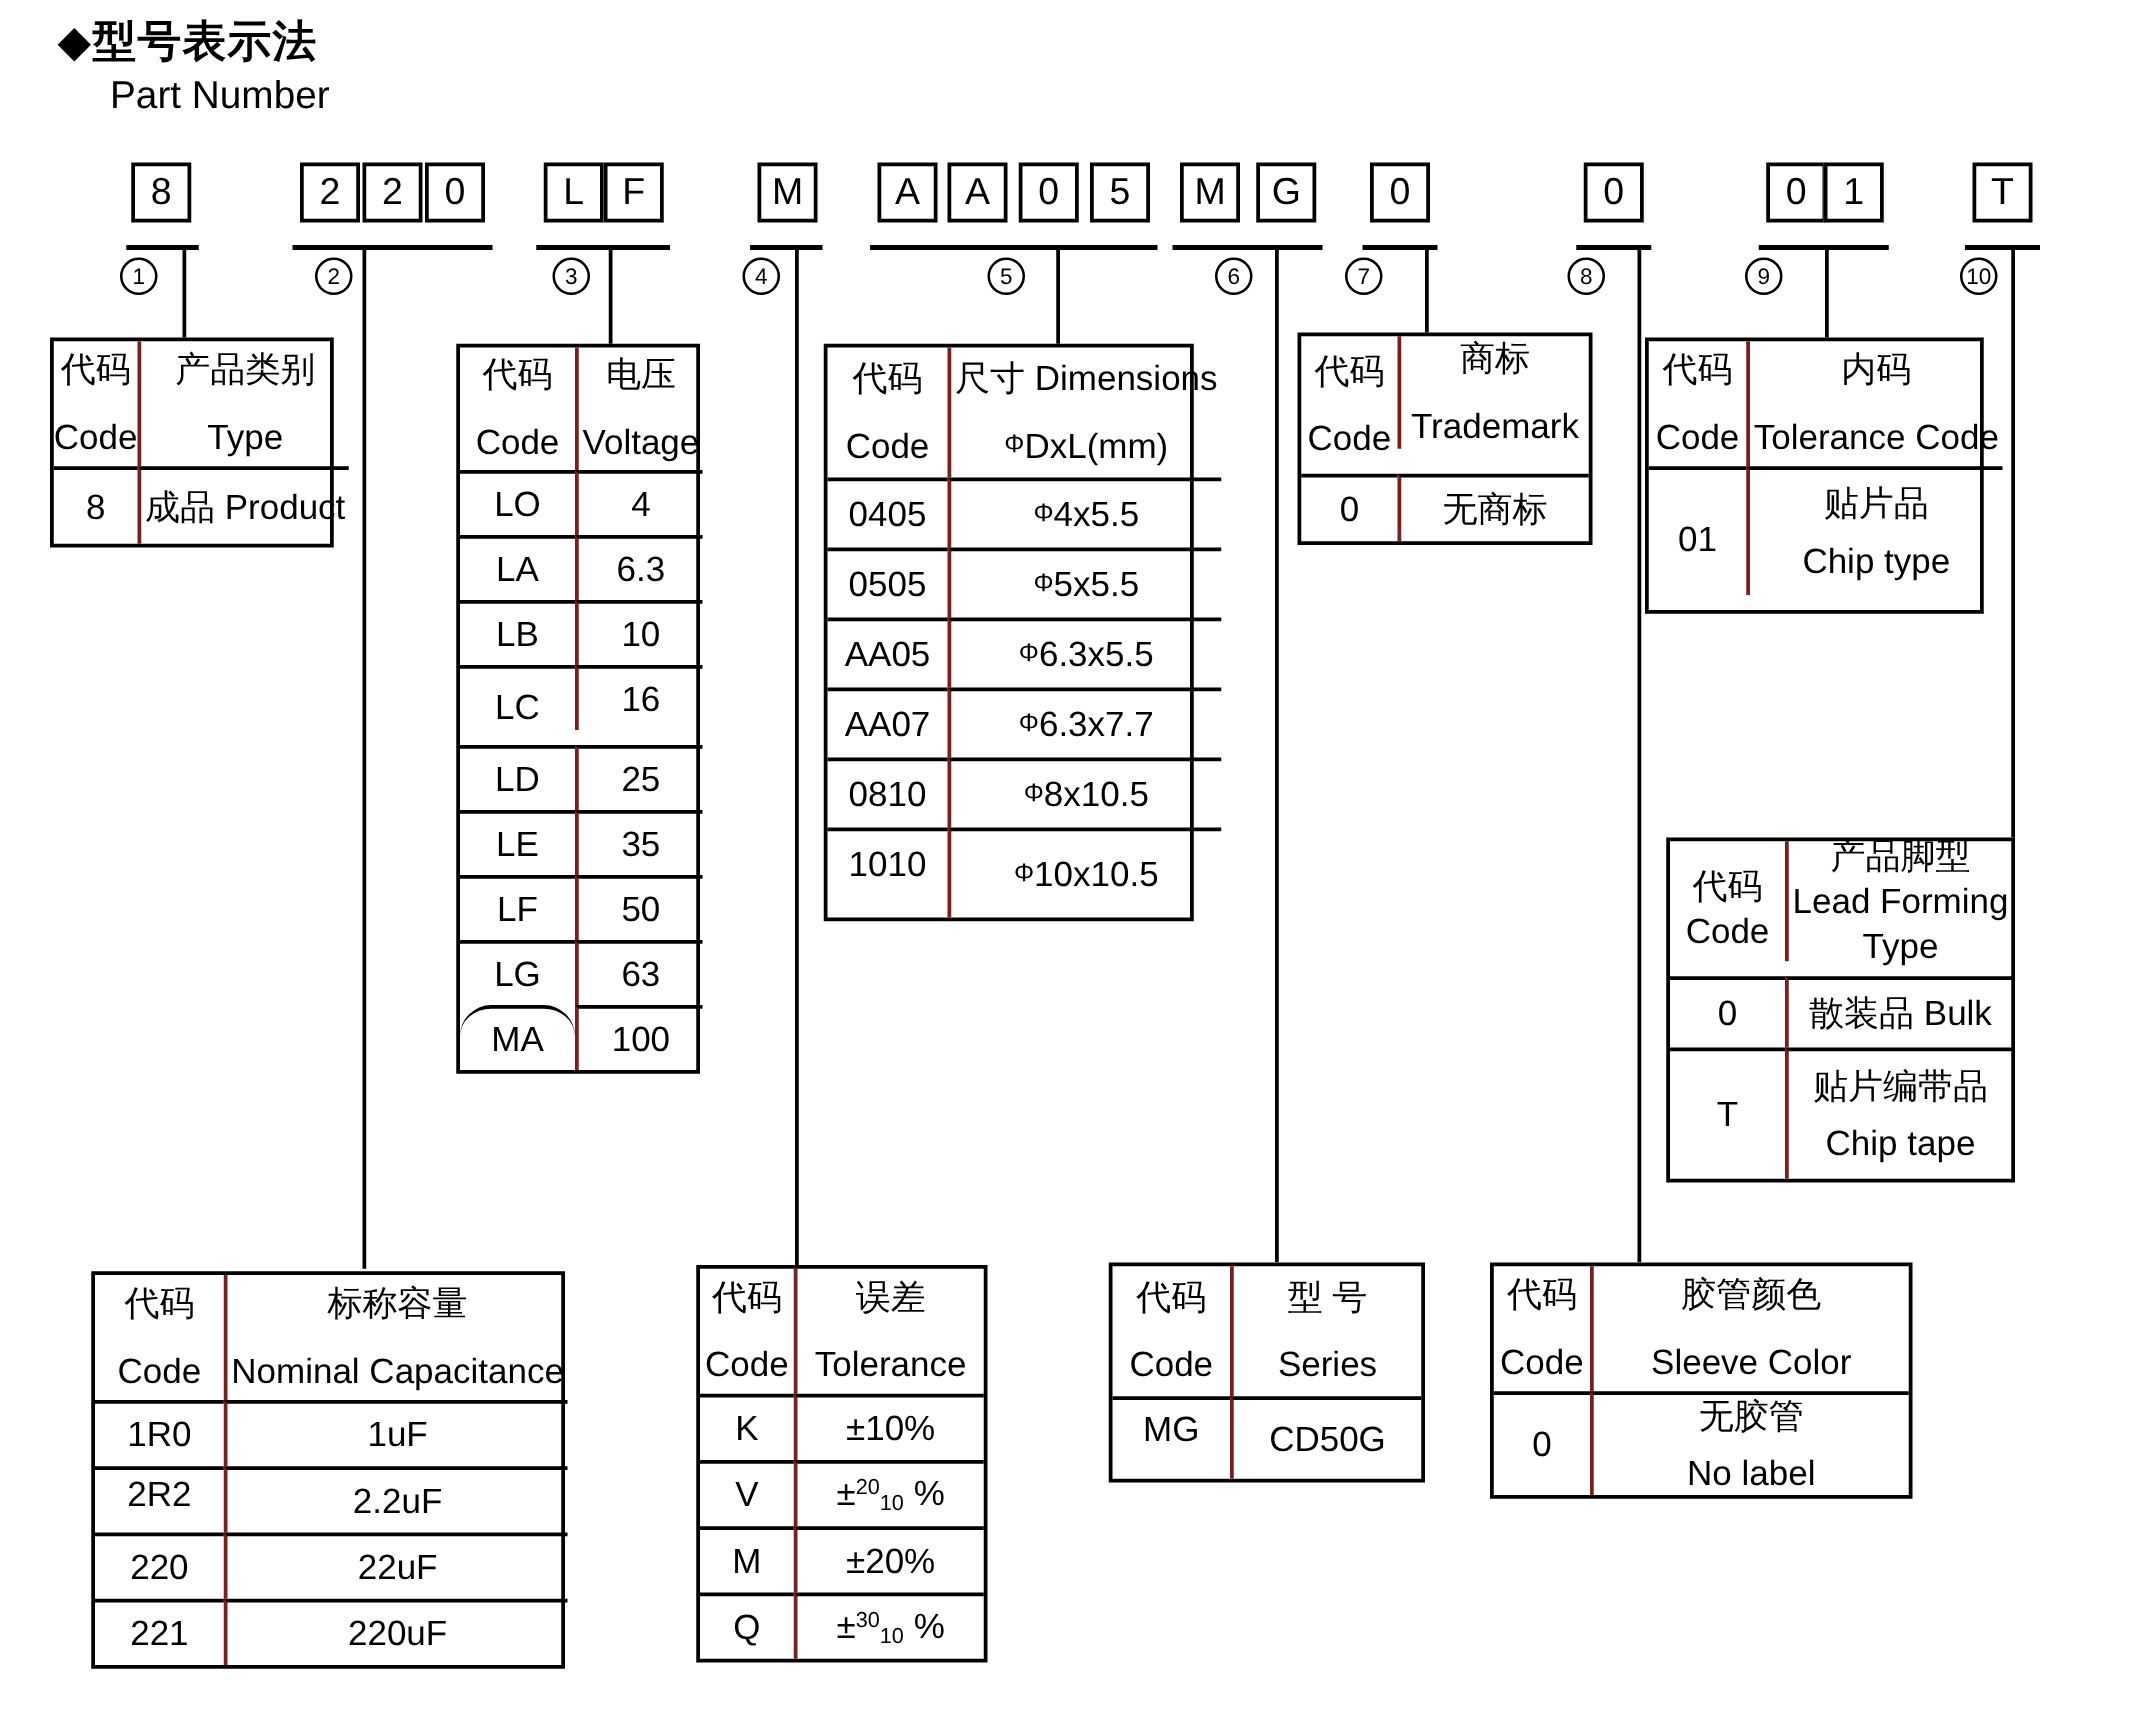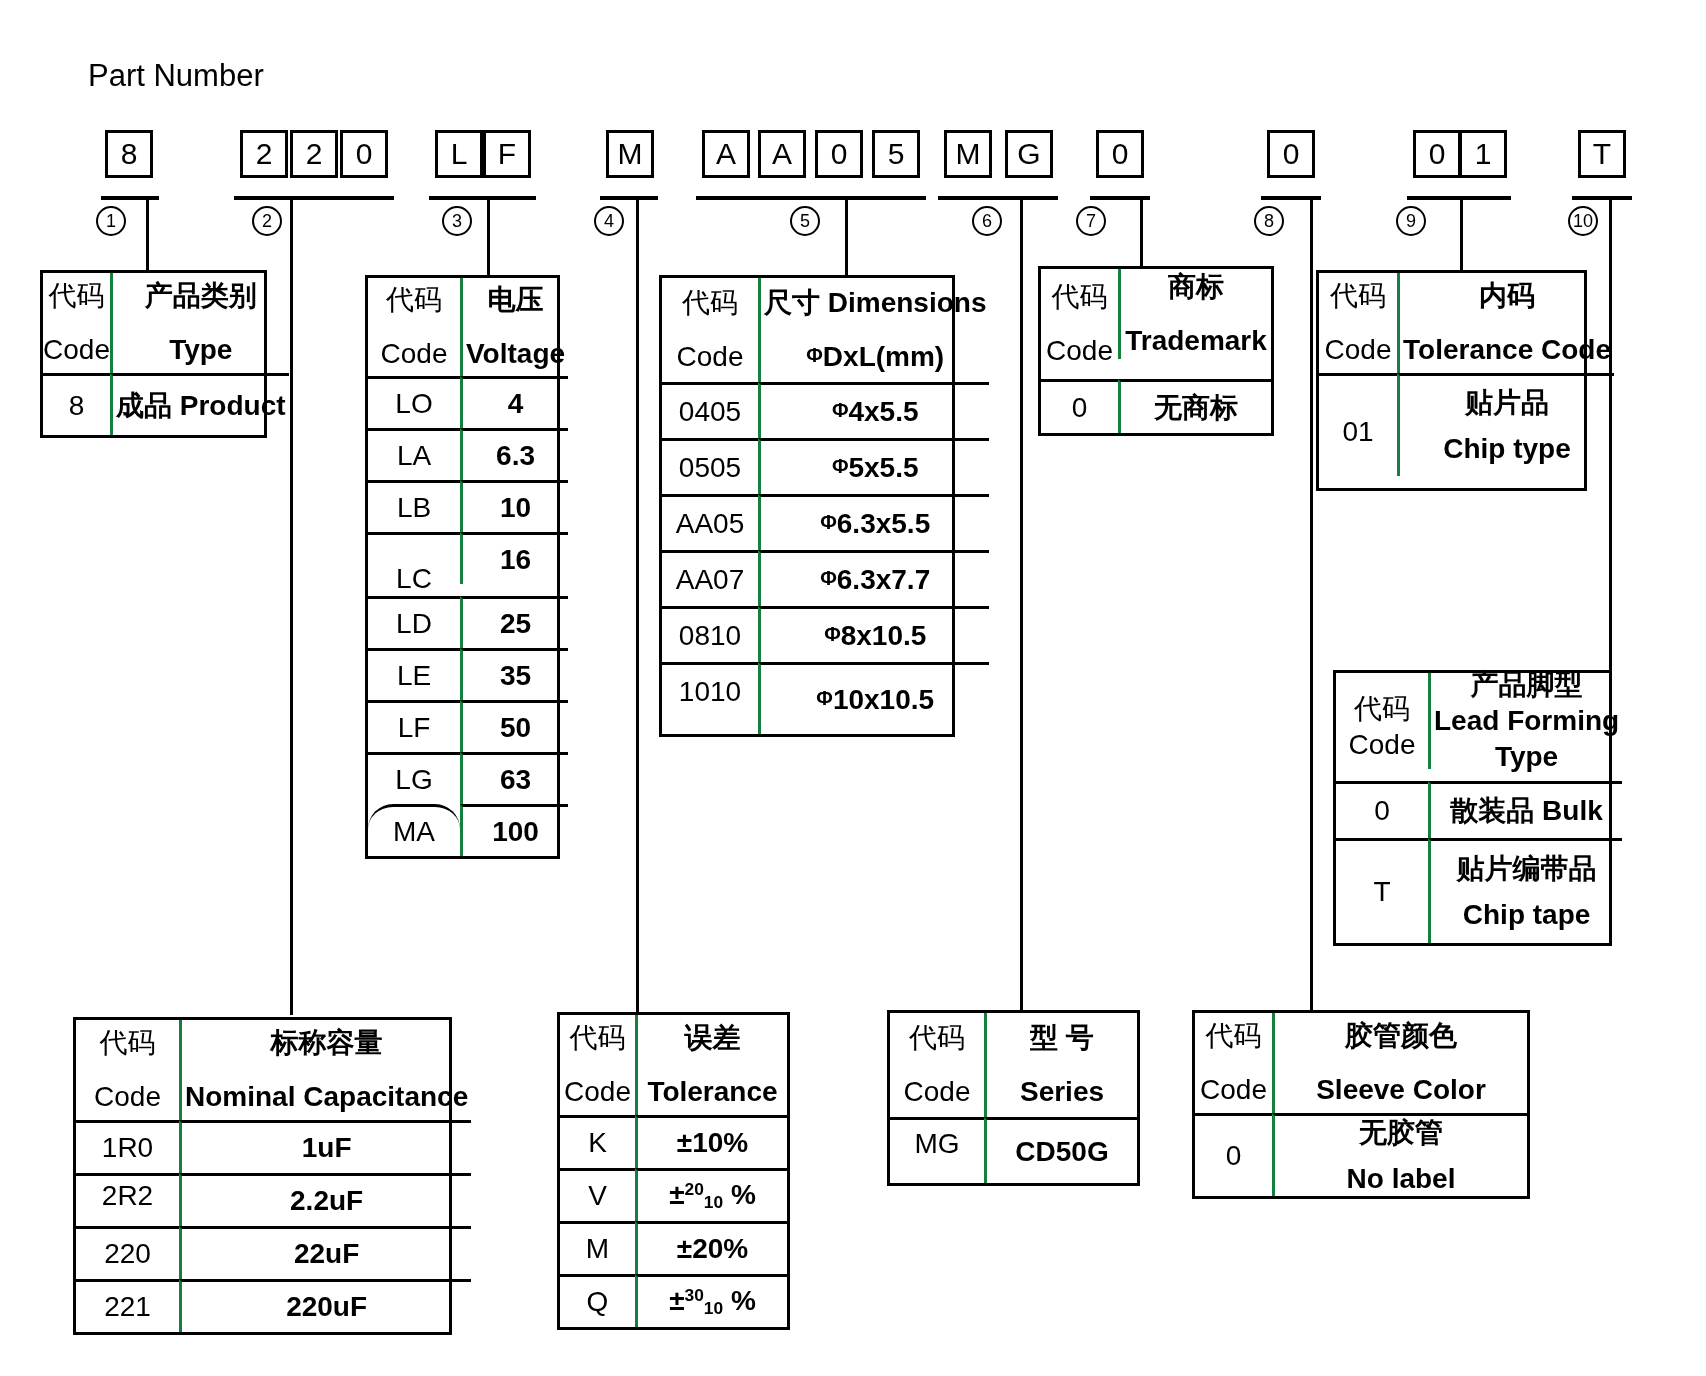--- a/index.html
+++ b/index.html
@@ -11,35 +11,36 @@
             box-sizing:content-box;display:flex;align-items:center;justify-content:center;
             font-size:30px;background:#fff;}
   .underline{position:absolute;top:196px;height:4px;background:#000;}
   .badge{position:absolute;top:206px;width:30px;height:30px;border:2px solid #000;border-radius:50%;
          box-sizing:border-box;display:flex;align-items:center;justify-content:center;font-size:18px;}
   .vline{position:absolute;width:3px;background:#000;}
   .ptable{position:absolute;border:3px solid #000;box-sizing:border-box;display:grid;background:#fff;}
   .cell{box-sizing:border-box;display:flex;align-items:center;justify-content:center;
         font-size:28px;line-height:1.2;text-align:center;padding:0 3px;}
   .cell > div{white-space:nowrap;}
-  .c2{border-left:3px solid #15803d;font-weight:bold;}
+  .c2{border-left:3px solid #7f1d1d;}
   .rt{border-top:3px solid #000;}
   .ln + .ln{margin-top:12px;}
   .hd .ln + .ln{margin-top:20px;}
   .compact .hd{line-height:1.15;}
   .compact .hd .ln + .ln{margin-top:4px;}
   .tsup{font-size:0.62em;vertical-align:0.5em;}
   .tsub{font-size:0.62em;vertical-align:-0.25em;}
   .phi{font-size:0.72em;vertical-align:0.2em;}
 </style>
 </head>
 <body>
 
 <div class="page">
 
+  <div class="title">◆型号表示法</div>
   <div class="subtitle">Part Number</div>
 
   <div>
     <div class="char-box" style="left:105px">8</div>
     <div class="underline" style="left:101px;width:58px"></div>
     <div class="badge" style="left:96px">1</div>
     <div class="vline" style="left:146px;top:200px;height:72px"></div>
   </div>
 
   <div>
@@ -158,21 +159,21 @@
       </div>
       <div class="cell rt c2" style="height: 52px;">
         <div>6.3</div>
       </div>
       <div class="cell rt" style="height: 52px;">
         <div>LB</div>
       </div>
       <div class="cell rt c2" style="height: 52px;">
         <div>10</div>
       </div>
-      <div class="cell rt" style="height: 64px; align-items: flex-end;">
+      <div class="cell rt" style="height: 64px;">
         <div>LC</div>
       </div>
       <div class="cell rt c2" style="height: 52px;">
         <div>16</div>
       </div>
       <div class="cell rt" style="height: 52px;">
         <div>LD</div>
       </div>
       <div class="cell rt c2" style="height: 52px;">
         <div>25</div>

